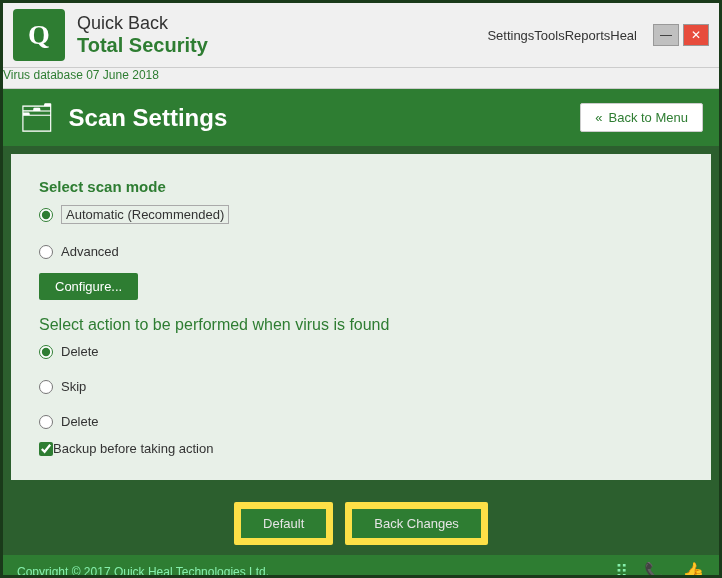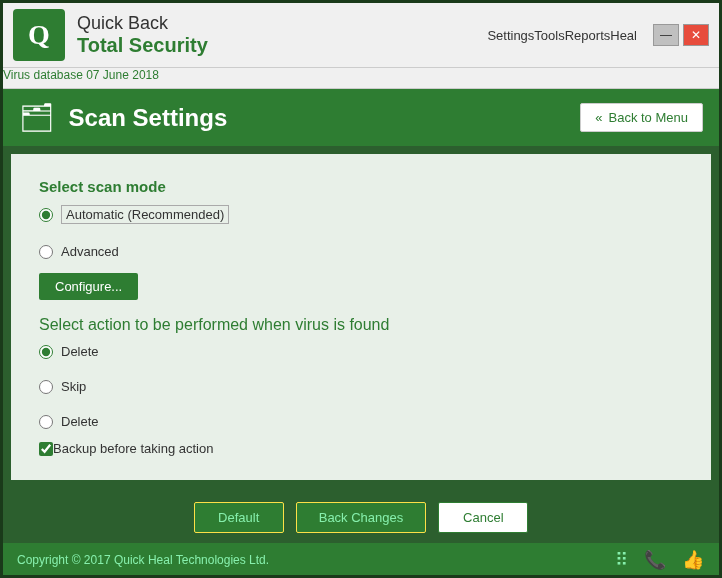--- a/index.html
+++ b/index.html
@@ -207,23 +207,23 @@
     #footer-buttons {
       display: flex;
       justify-content: center;
       gap: 12px;
       padding: 14px 0 10px 0;
     }
     .footer-btn {
       padding: 7px 22px;
       font-size: 13px;
       cursor: pointer;
-      border: 1px solid #fde047;
-      background: #2e7d32;
-      color: #86efac;
+      border: 7px solid #fde047;
+      background: #2e7d32;
+      color: #e5e5e5;
       border-radius: 2px;
       min-width: 90px;
     }
     .footer-btn.outline {
       background: white;
       color: #2e7d32;
       border: 1px solid #2e7d32;
     }
 
     
@@ -319,21 +319,20 @@
   
   <label class="checkbox-row">
     <input type="checkbox" checked="" style="">
     <span>Backup before taking action</span>
   </label>
 </div>
 
 <div id="footer-buttons">
   <button class="footer-btn">Default</button>
   <button class="footer-btn">Back Changes</button>
-  <button class="footer-btn outline">Cancel</button>
 </div>
 
 <div id="statusbar">
   <span>Copyright © 2017 Quick Heal Technologies Ltd.</span>
   <div id="statusbar-icons">
     <span id="statusbar-icon">⠿</span>
     <span id="statusbar-icon">📞</span>
     <span id="statusbar-icon">👍</span>
   </div>
 </div>

